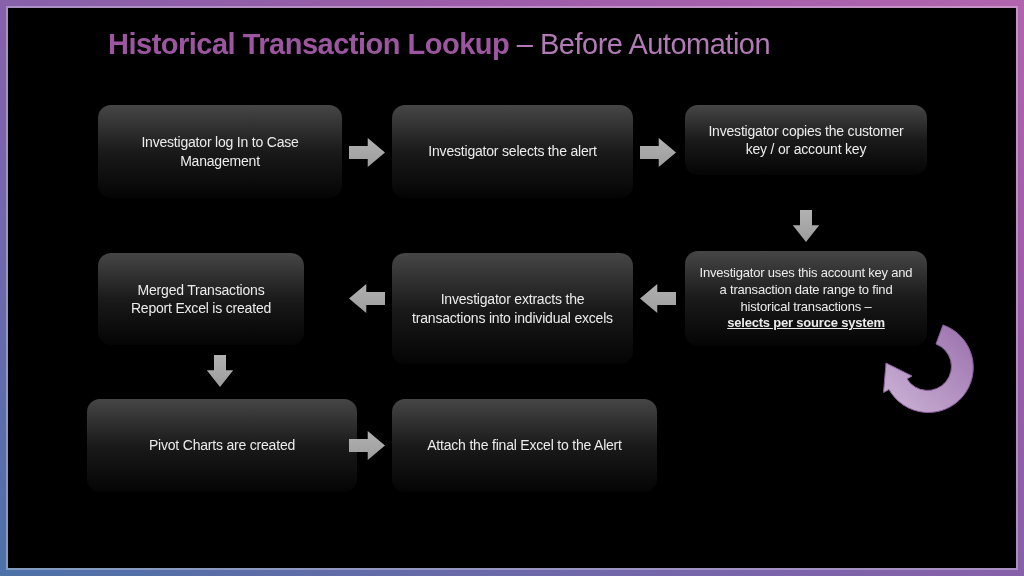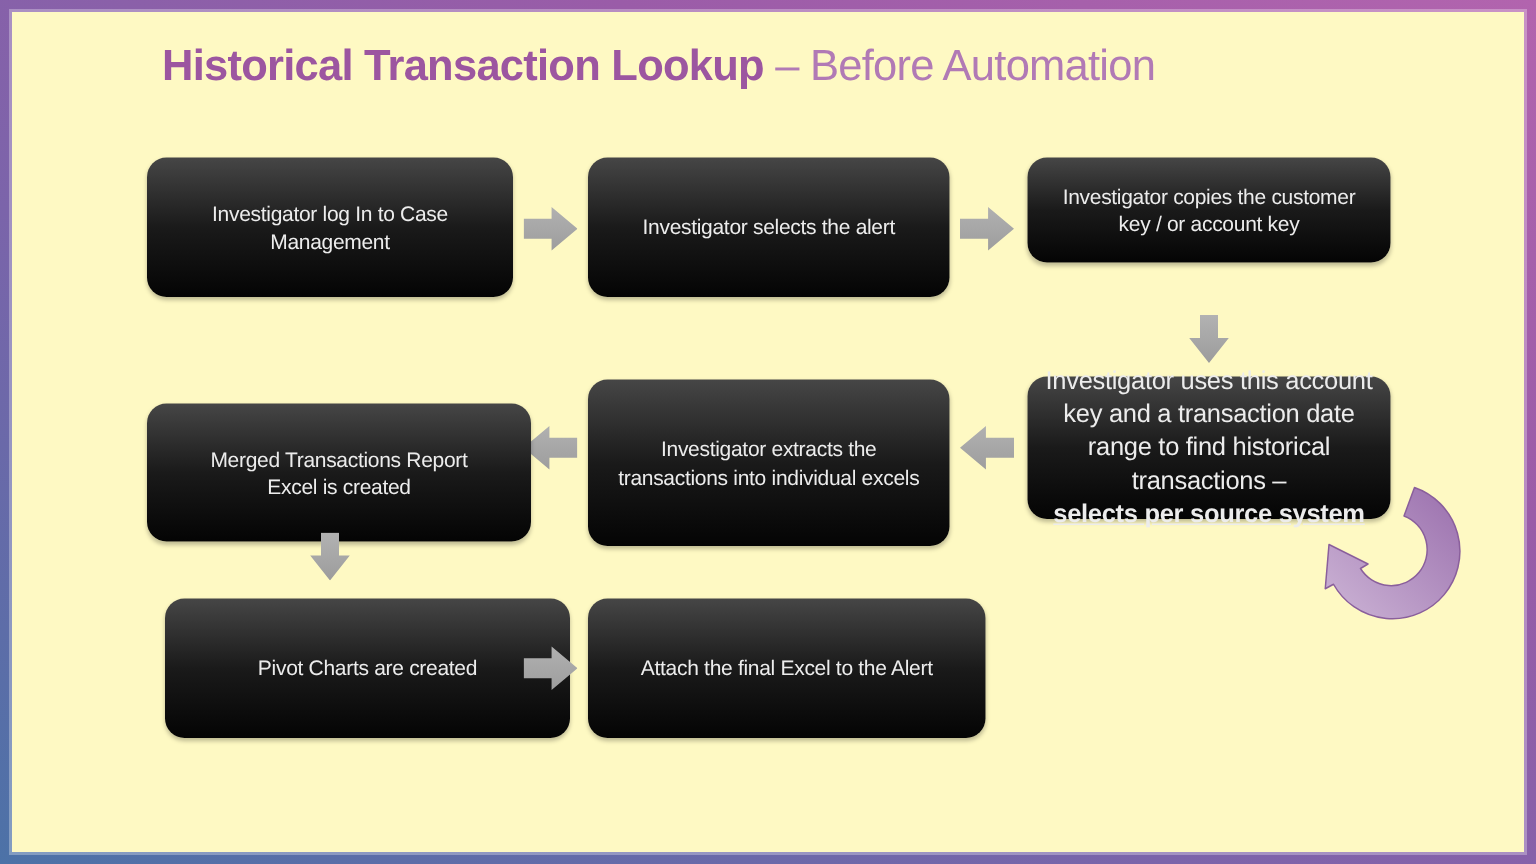--- a/index.html
+++ b/index.html
@@ -2,37 +2,37 @@
 <html><head>
 <meta charset="utf-8">
 <style>
   html,body{margin:0;padding:0}
   body{
     position:relative;width:1024px;height:576px;overflow:hidden;
     font-family:"Liberation Sans",sans-serif;
     background:linear-gradient(to bottom left,#b264ae 0%,#9a5ca8 30%,#7b64aa 62%,#4c72a7 100%);
   }
   .slide{
-    position:absolute;inset:8px;background:#fef9c3;
+    position:absolute;inset:8px;background:#000000;
     box-shadow:0 0 0 2px rgba(255,255,255,.3);
   }
   .title{
     position:absolute;left:100px;top:20px;white-space:nowrap;
     font-size:29px;letter-spacing:-.5px;
   }
   .title .b{font-weight:bold;color:#9c56a0}
   .title .l{font-weight:normal;color:#b17ab5}
   .box{
     position:absolute;border-radius:13px;box-sizing:border-box;
     background:linear-gradient(to bottom,#464646 0%,#1a1a1a 50%,#040404 100%);
     color:#ececec;display:flex;align-items:center;justify-content:center;
     text-align:center;font-size:14px;line-height:1.32;letter-spacing:-.2px;
     padding:0 16px;box-shadow:0 2px 3px rgba(0,0,0,.25);
   }
-  .box.small{font-size:17px;line-height:1.3;padding:0 10px}
+  .box.small{font-size:13px;line-height:1.3;padding:0 10px}
   .box .emph{display:block;font-weight:bold;text-decoration:underline}
   .arr{position:absolute;background:linear-gradient(#b2b2b2,#9c9c9c)}
   .arr.right{clip-path:polygon(0% 30%,52% 30%,52% 6%,100% 50%,52% 94%,52% 70%,0% 70%)}
   .arr.left{clip-path:polygon(100% 30%,48% 30%,48% 6%,0% 50%,48% 94%,48% 70%,100% 70%)}
   .arr.down{clip-path:polygon(30% 0%,70% 0%,70% 48%,94% 48%,50% 100%,6% 48%,30% 48%)}
   .curve{position:absolute;left:858px;top:304px;width:115px;height:115px}
 </style>
 </head>
 <body>
 
@@ -55,27 +55,27 @@
   <div class="arr down" style="left:783px;top:202px;width:30px;height:32px"></div>
 
   <div class="box small" style="left:677px;top:243px;width:242px;height:95px">
     <span><span>Investigator uses this account key and a transaction date range to find historical transactions –</span><span class="emph">selects per source system</span></span>
   </div>
   <div class="arr left" style="left:632px;top:274px;width:36px;height:33px"></div>
   <div class="box" style="left:384px;top:245px;width:241px;height:111px">
     <span>Investigator extracts the transactions into individual excels</span>
   </div>
   <div class="arr left" style="left:341px;top:274px;width:36px;height:33px"></div>
-  <div class="box" style="left:90px;top:261px;width:256px;height:92px;padding:0 26px">
+  <div class="box" style="left:90px;top:245px;width:206px;height:92px;padding:0 26px">
     <span>Merged Transactions Report Excel is created</span>
   </div>
 
   <div class="arr down" style="left:197px;top:347px;width:30px;height:32px"></div>
 
-  <div class="box" style="left:102px;top:391px;width:270px;height:93px">
+  <div class="box" style="left:79px;top:391px;width:270px;height:93px">
     <span>Pivot Charts are created</span>
   </div>
   <div class="arr right" style="left:341px;top:421px;width:36px;height:33px"></div>
   <div class="box" style="left:384px;top:391px;width:265px;height:93px;padding:0 30px">
     <span>Attach the final Excel to the Alert</span>
   </div>
 
   <svg class="curve" viewBox="0 0 115 115" aria-hidden="true">
     <defs>
       <linearGradient id="curveGrad" x1="0" y1="1" x2="1" y2="0">

